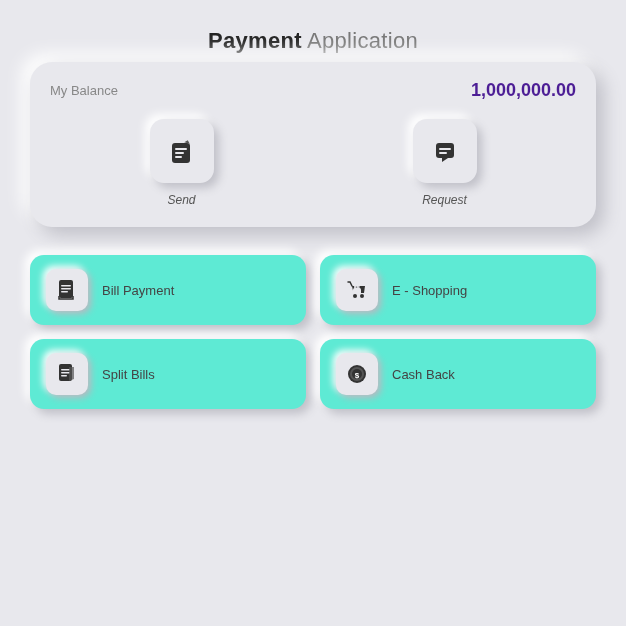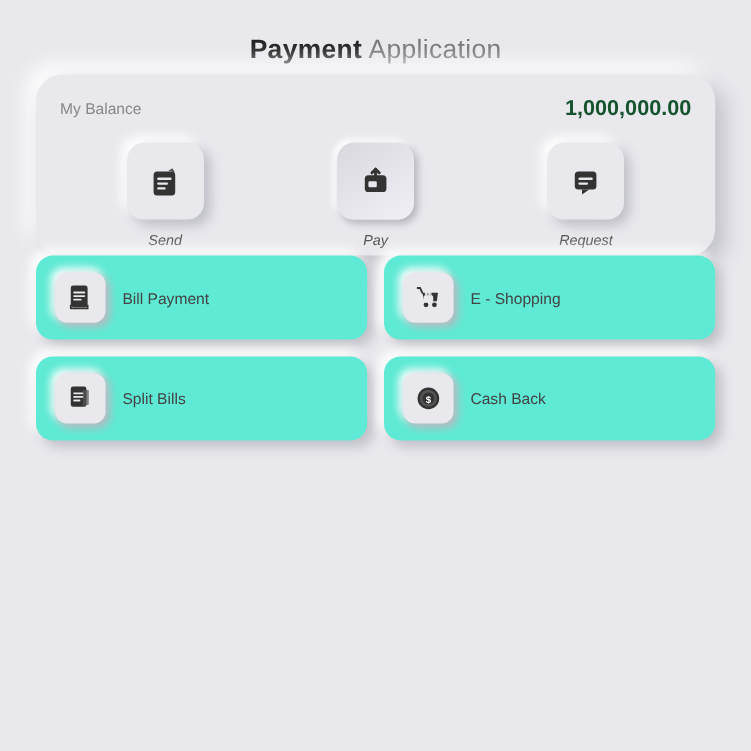--- a/index.html
+++ b/index.html
@@ -40,36 +40,37 @@
     }
     .app-title .bold { font-weight: 800; color: #222; }
     .app-title .light { font-weight: 400; color: #777; }
 
     
     .balance-card {
       width: 100%;
       background: #e8e8ed;
       border-radius: 22px;
       box-shadow: 8px 8px 18px #c0c0c8, -8px -8px 18px #ffffff;
-      padding: 18px 20px 6px;
+      padding: 18px 20px 20px;
+      margin-bottom: 28px;
     }
     .balance-header {
       display: flex;
       justify-content: space-between;
       align-items: center;
       margin-bottom: 18px;
     }
     .balance-label {
       font-size: 13px;
       color: #888;
     }
     .balance-amount {
       font-size: 18px;
       font-weight: 700;
-      color: #14532d;
+      color: #4c1d95;
     }
     .action-buttons {
       display: flex;
       justify-content: space-around;
       align-items: flex-end;
     }
     .action-item {
       display: flex;
       flex-direction: column;
       align-items: center;
@@ -140,31 +141,20 @@
           <rect x="7" y="9" width="18" height="20" rx="3" fill="#333"></rect>
           <rect x="10" y="14" width="12" height="2" rx="1" fill="#e8e8ed"></rect>
           <rect x="10" y="18" width="9" height="2" rx="1" fill="#e8e8ed"></rect>
           <rect x="10" y="22" width="7" height="2" rx="1" fill="#e8e8ed"></rect>
           <path d="M20 7 L24 11 L24 7 Z" fill="#555" transform="rotate(-30 22 9)"></path>
         </svg>
       </div>
       <span class="action-label">Send</span>
     </div>
 
-    <div class="action-item">
-      <div class="neu-icon-btn active">
-        <svg width="34" height="34" viewBox="0 0 34 34" fill="none" xmlns="http://www.w3.org/2000/svg">
-          <rect x="8" y="12" width="18" height="14" rx="3" fill="#333"></rect>
-          <rect x="11" y="17" width="7" height="5" rx="1" fill="#e8e8ed"></rect>
-          <path d="M17 7 L17 13" stroke="#333" stroke-width="2.5" stroke-linecap="round"></path>
-          <path d="M14 10 L17 7 L20 10" stroke="#333" stroke-width="2.5" stroke-linecap="round" stroke-linejoin="round" fill="none"></path>
-        </svg>
-      </div>
-      <span class="action-label">Pay</span>
-    </div>
 
 
     <div class="action-item">
       <div class="neu-icon-btn">
         <svg width="34" height="34" viewBox="0 0 34 34" fill="none" xmlns="http://www.w3.org/2000/svg">
           <rect x="8" y="9" width="18" height="15" rx="3" fill="#333"></rect>
           <path d="M14 24 L14 28 L20 24 Z" fill="#333"></path>
           <rect x="11" y="14" width="12" height="2" rx="1" fill="#e8e8ed"></rect>
           <rect x="11" y="18" width="8" height="2" rx="1" fill="#e8e8ed"></rect>
         </svg>

